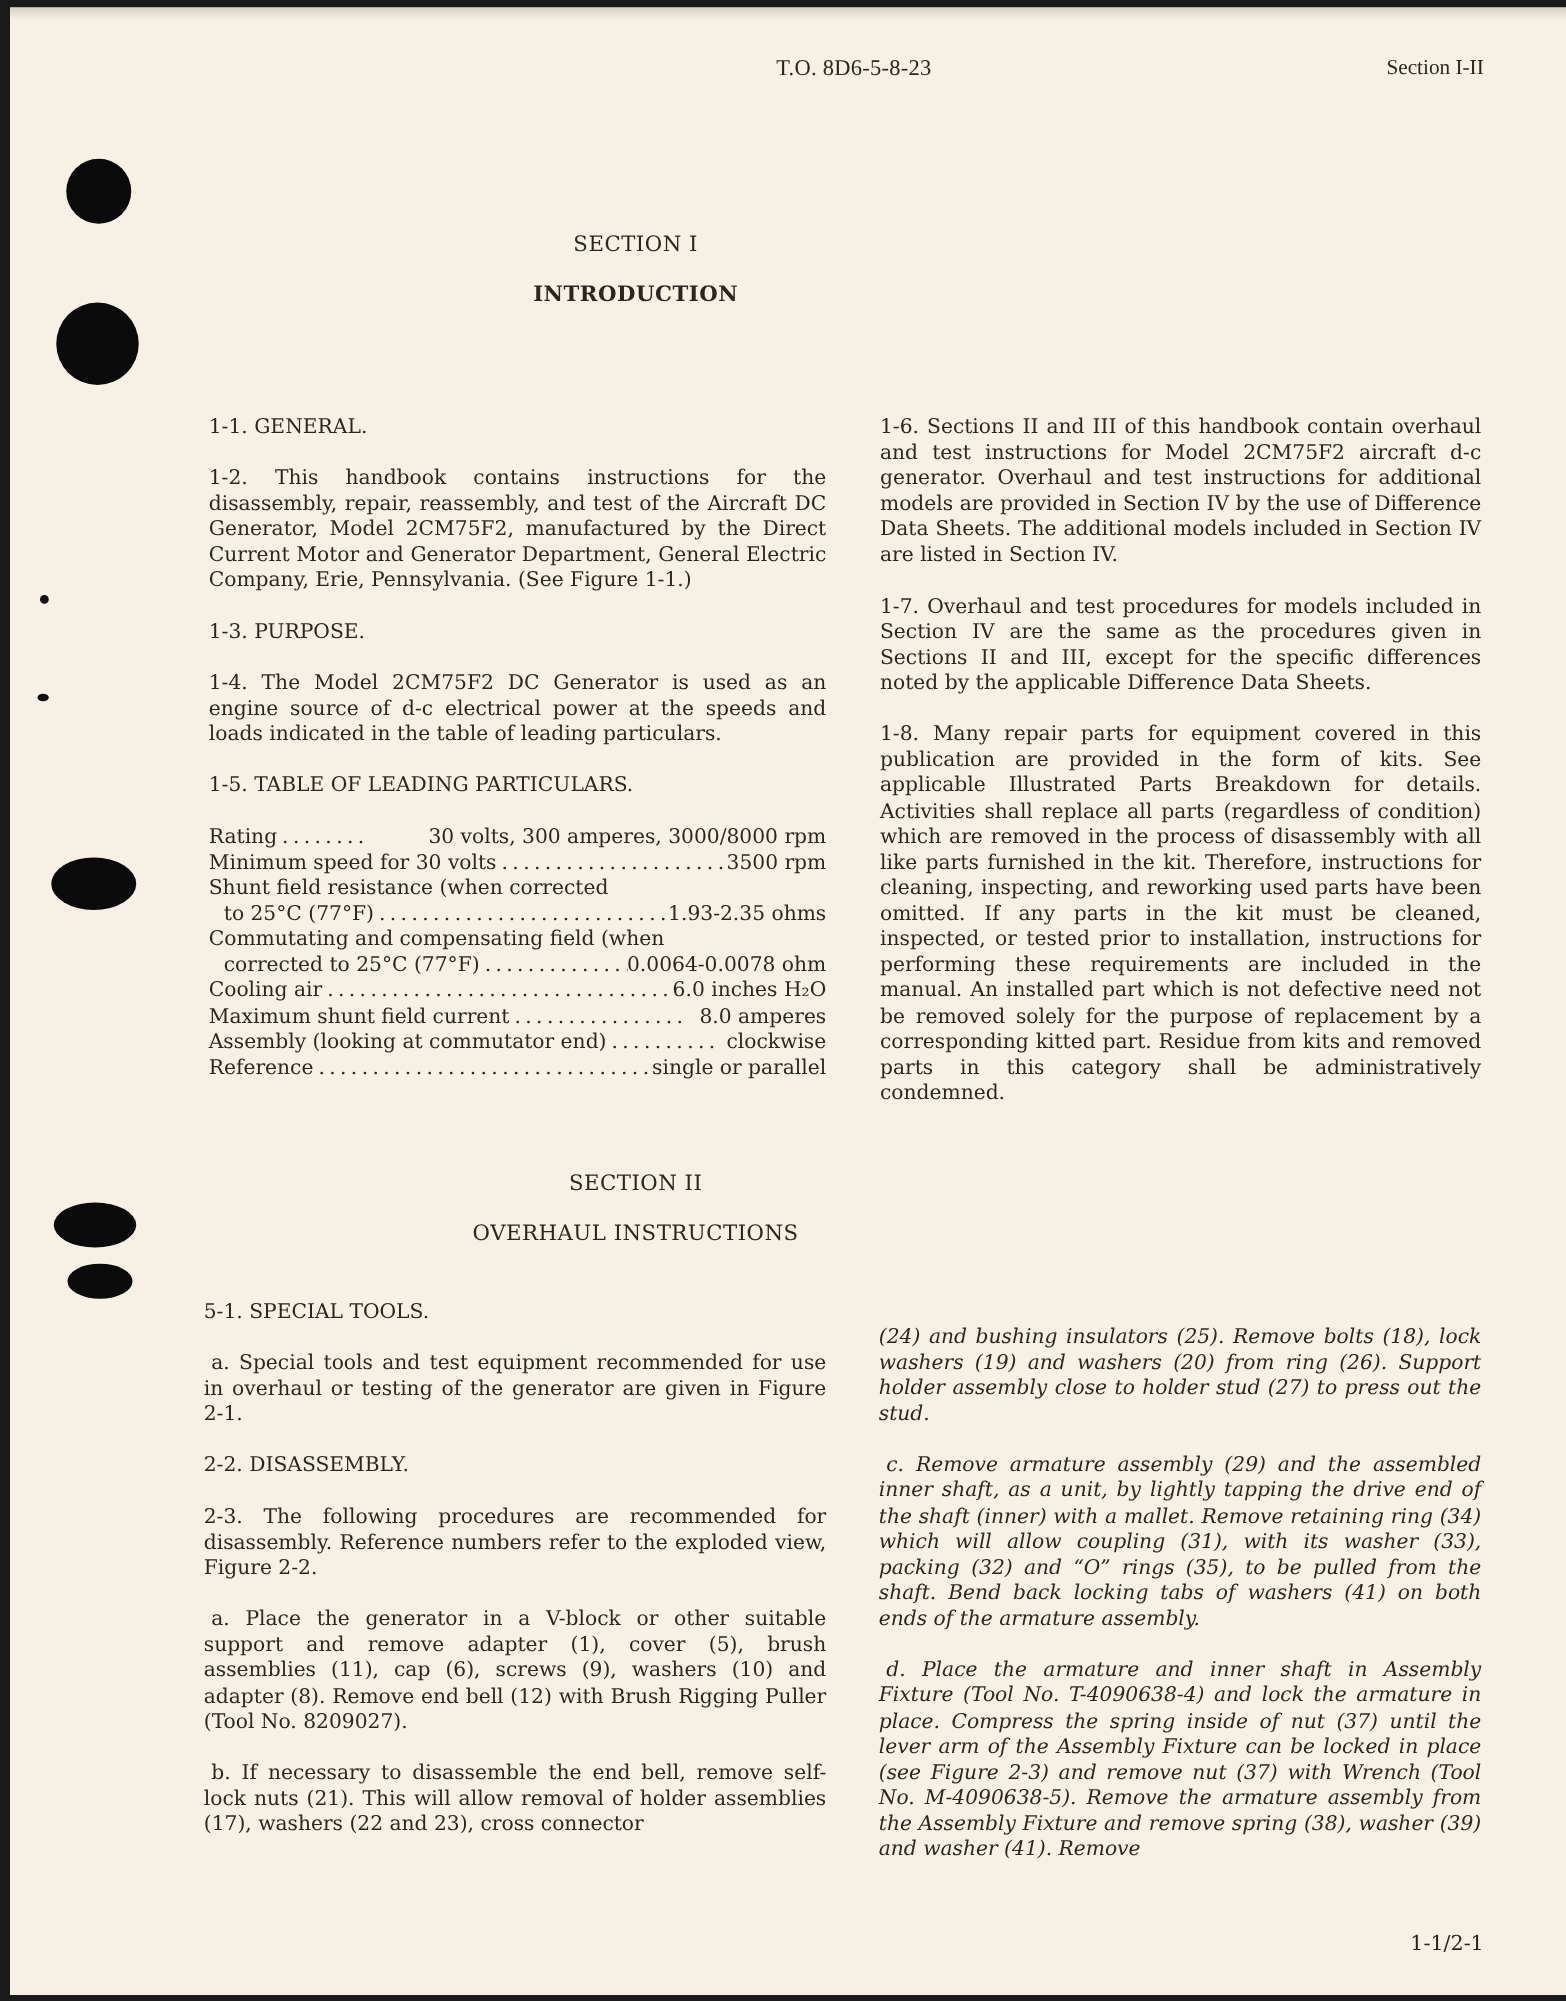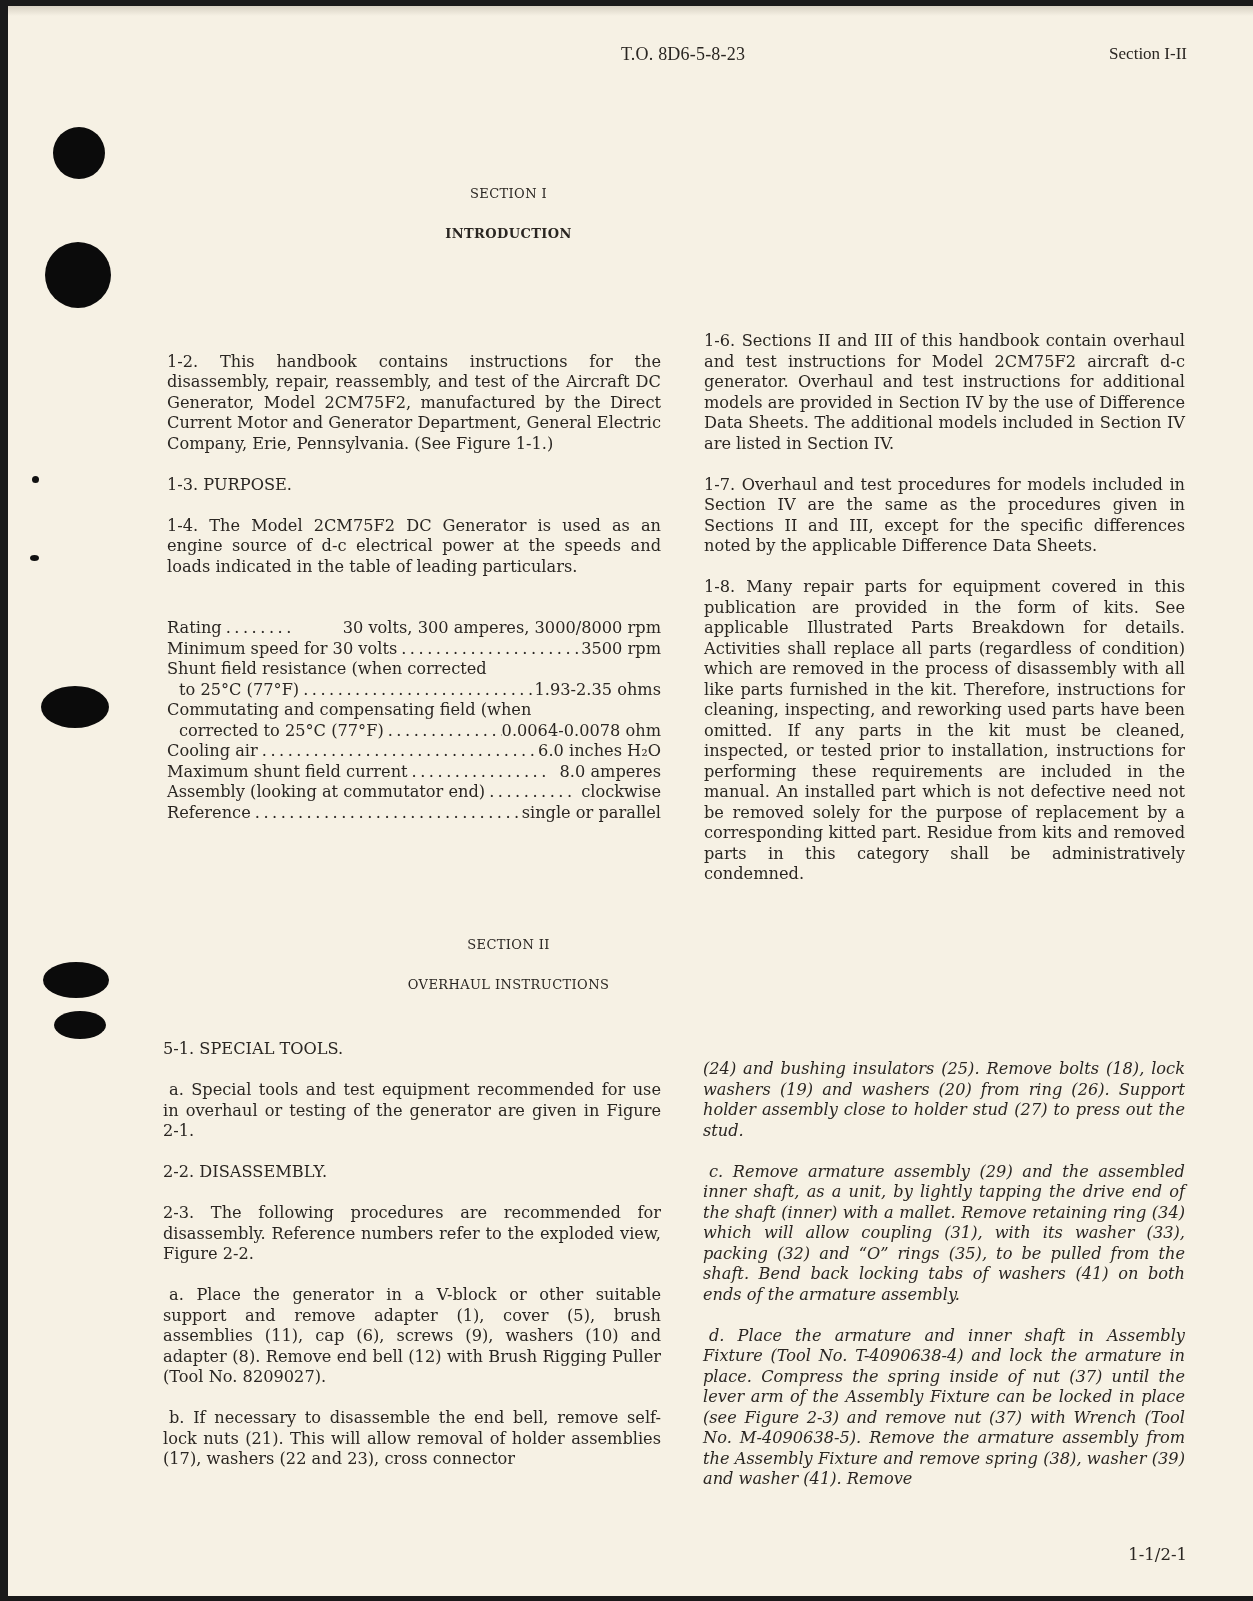--- a/index.html
+++ b/index.html
@@ -24,21 +24,21 @@
     .header-to {
       position: absolute; left: 621px; top: 44px; font-size: 18px;
       font-family: "Liberation Serif", serif; letter-spacing: 0.2px;
     }
     .header-section {
       position: absolute; right: 66px; top: 44px; font-size: 17px;
       font-family: Liberation Serif, serif;
     }
     .sec-title {
       position: absolute; left: 0; width: 1017px; text-align: center;
-      font-size: 13px; letter-spacing: 0.4px;
+      font-size: 17px; letter-spacing: 0.4px;
     }
     .col {
       position: absolute; font-size: 16.2px; line-height: 20.5px;
       text-align: justify;
     }
     .col p { margin: 0; }
     .col .gap { height: 20.5px; }
     .lp-row { display: flex; white-space: nowrap; }
     .lp-row .lbl { flex: 0 0 auto; }
     .lp-row .dots {
@@ -64,27 +64,29 @@
   <div class="punch" style="left:46px;top:1005px;width:52px;height:28px;"></div>
 </div>
 
 <div class="header-to">T.O. 8D6-5-8-23</div>
 <div class="header-section">Section I-II</div>
 
 <div class="sec-title" style="top:186px;">SECTION I</div>
 <div class="sec-title" style="top:226px;font-weight:bold;">INTRODUCTION</div>
 
 <div class="col" style="left:167px;top:331px;width:494px;">
+  <p>1-1. GENERAL.</p>
   <div class="gap"></div>
   <p>1-2. This handbook contains instructions for the disassembly, repair, reassembly, and test of the Aircraft DC Generator, Model 2CM75F2, manufactured by the Direct Current Motor and Generator Department, General Electric Company, Erie, Pennsylvania. (See Figure 1-1.)</p>
   <div class="gap"></div>
   <p>1-3. PURPOSE.</p>
   <div class="gap"></div>
   <p>1-4. The Model 2CM75F2 DC Generator is used as an engine source of d-c electrical power at the speeds and loads indicated in the table of leading particulars.</p>
   <div class="gap"></div>
+  <p>1-5. TABLE OF LEADING PARTICULARS.</p>
   <div class="gap"></div>
   <div>
     <div class="lp-row">
       <span class="lbl">Rating</span>
         <span class="dots">........</span>
         <span class="val">30 volts, 300 amperes, 3000/8000 rpm</span>
     </div>
     <div class="lp-row">
       <span class="lbl">Minimum speed for 30 volts</span>
         <span class="dots">..............................</span>

